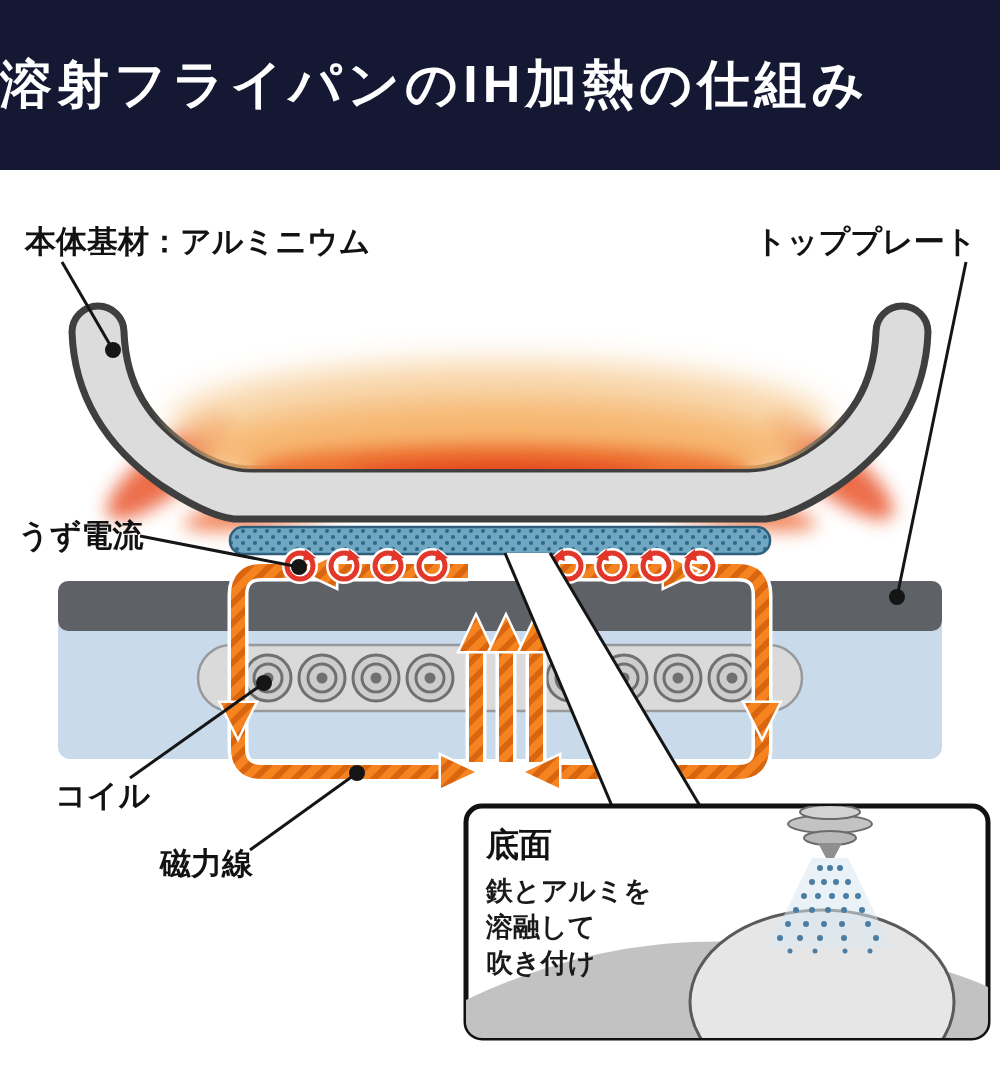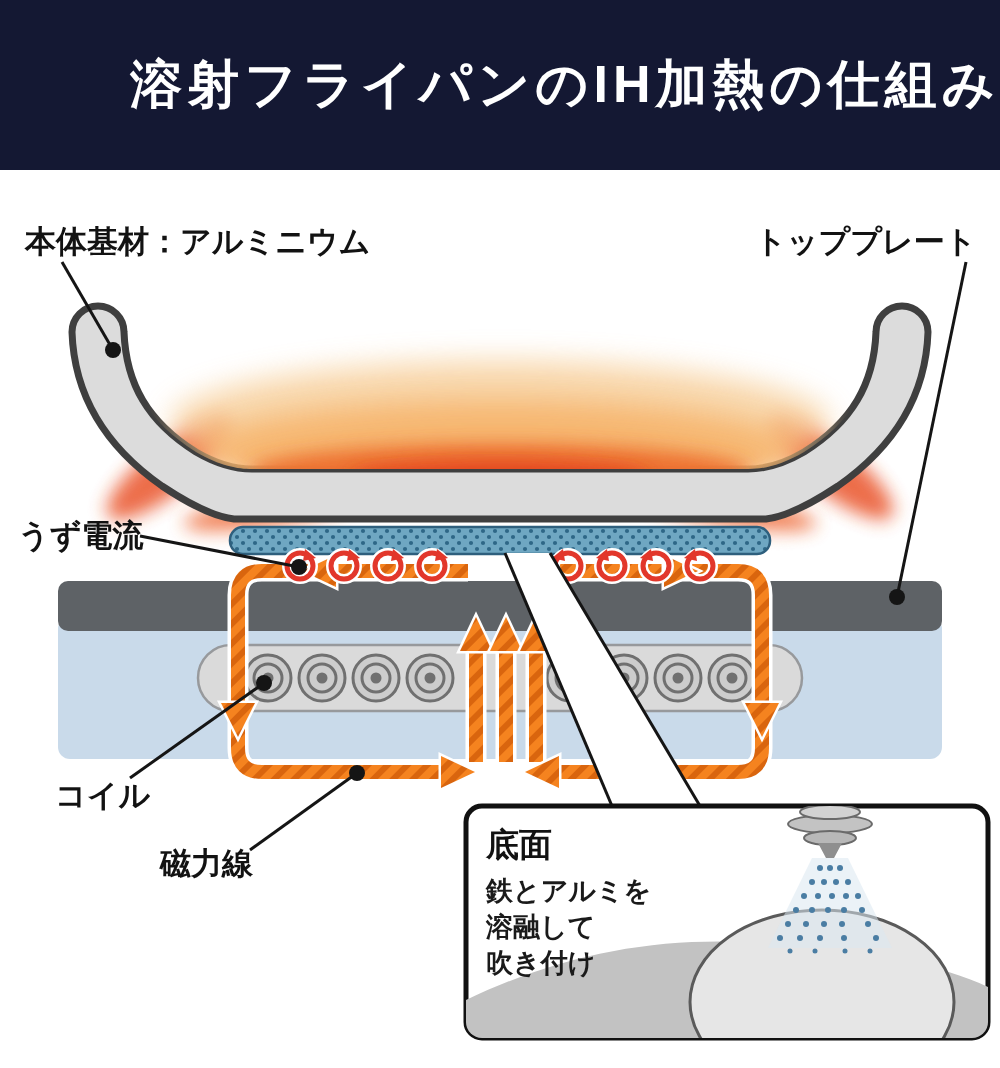--- a/index.html
+++ b/index.html
@@ -1,17 +1,17 @@
 <!DOCTYPE html>
 <html><head>
 <meta charset="utf-8">
 <style>
   html,body{margin:0;padding:0;background:#ffffff;}
   body{width:1000px;height:1068px;position:relative;font-family:"Liberation Sans","DejaVu Sans",sans-serif;overflow:hidden;}
-  .header{position:absolute;left:0;top:0;width:1000px;height:170px;background:#141833;display:flex;align-items:center;justify-content:flex-end;}
+  .header{position:absolute;left:0;top:0;width:1000px;height:170px;background:#141833;display:flex;align-items:center;justify-content:flex-start;}
   .header h1{margin:0;color:#ffffff;font-size:52px;font-weight:800;letter-spacing:5px;white-space:nowrap;}
   .diagram{position:absolute;left:0;top:0;width:968px;height:1068px;}
   svg{display:block;}
   text{font-family:"Liberation Sans","DejaVu Sans",sans-serif;}
   .lbl{font-size:31px;font-weight:700;fill:#121212;}
   .inset-title{font-size:33px;font-weight:800;fill:#121212;}
   .inset-body{font-size:27px;font-weight:600;fill:#1a1a1a;}
   .ptr{stroke:#151515;stroke-width:3;fill:none;}
   .dot{fill:#151515;}
   .head{paint-order:stroke;stroke:#ffffff;stroke-width:5;}

